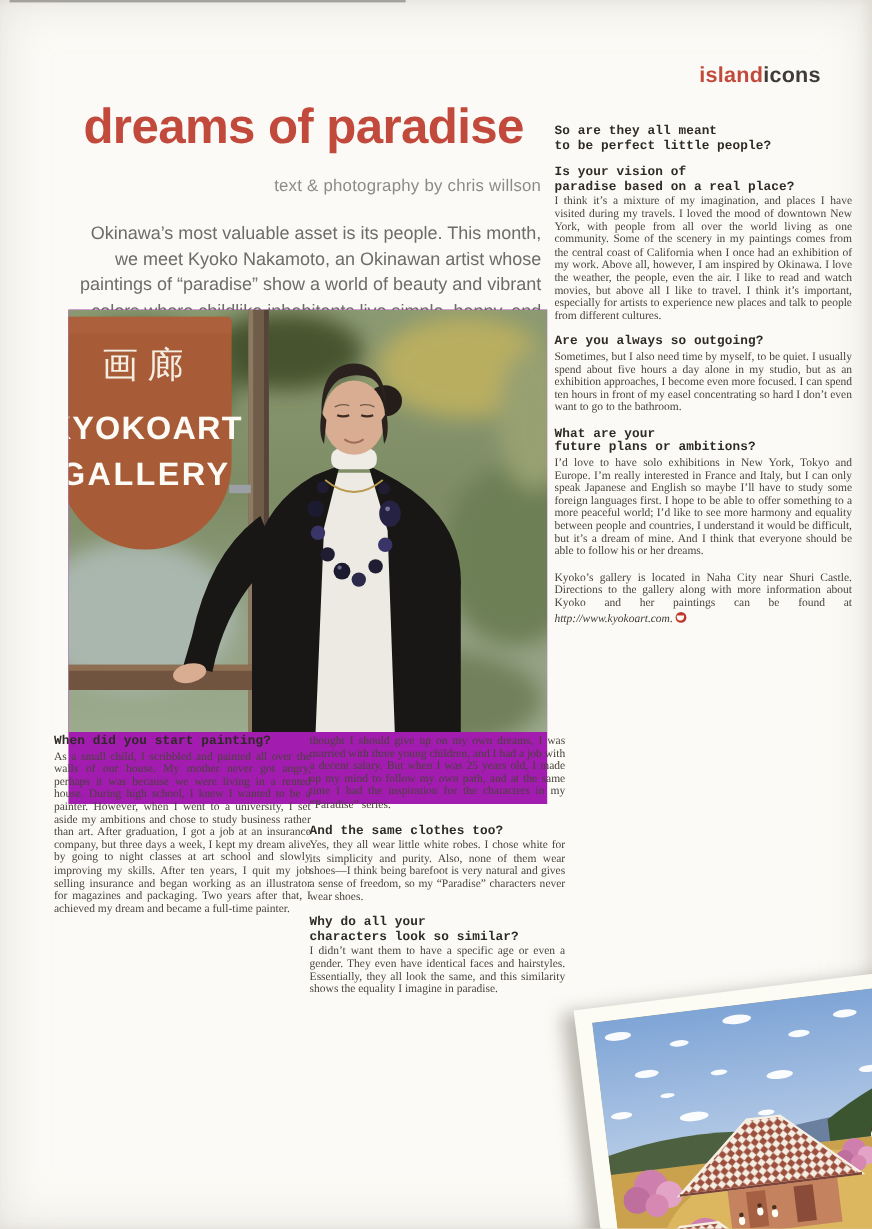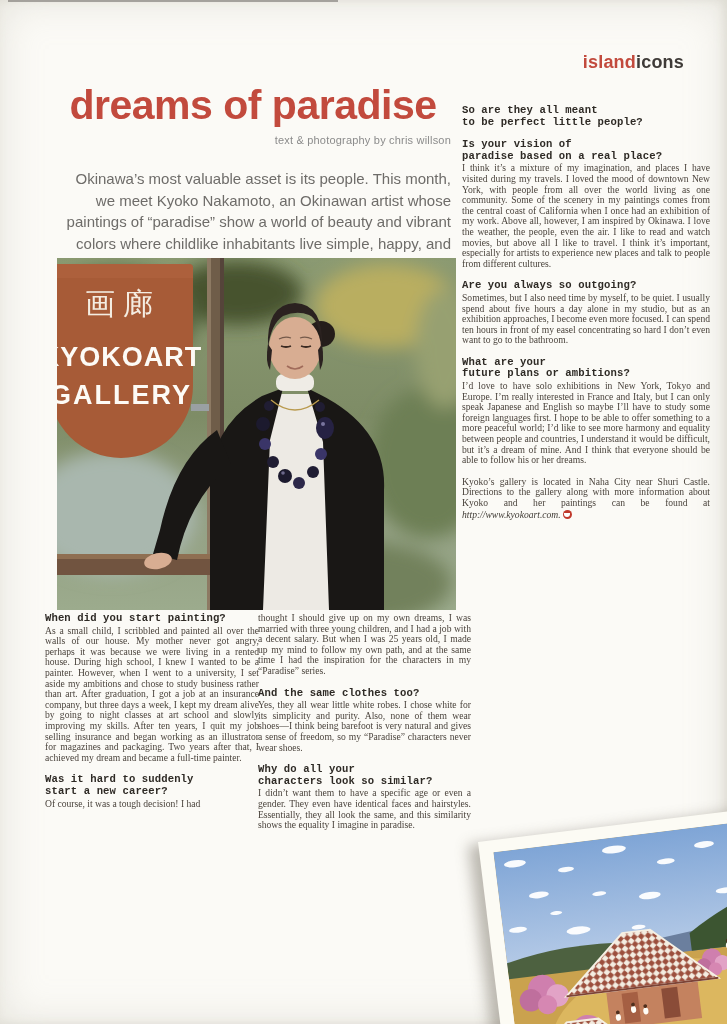--- a/index.html
+++ b/index.html
@@ -31,35 +31,35 @@
     position:absolute;left:55px;top:84px;width:396px;
     text-align:right;
   }
   .title{
     margin:0;
     font-family:"Liberation Sans", sans-serif;
     font-weight:bold;font-size:41px;line-height:1.05;
     color:#c24a3d;letter-spacing:-.5px;text-align:center;
   }
   .byline{
-    margin-top:7px;
+    margin-top:19px;
     font-family:"Liberation Sans", sans-serif;
-    font-size:11px;color:#8b8b8b;letter-spacing:.2px;
+    font-size:14px;color:#8b8b8b;letter-spacing:.2px;
   }
   .intro{
     margin-top:22px;
     font-family:"Liberation Sans", sans-serif;
     font-size:15px;line-height:21.5px;color:#6e6c69;
     text-align:right;
   }
 
   
   .photo{
-    position:absolute;left:57px;top:258px;width:399px;height:352px;
-    overflow:hidden;background:#a16207;
+    position:absolute;left:57px;top:258px;width:399px;height:412px;
+    overflow:hidden;background:#a21caf;
   }
   .photo svg{display:block;}
 
   
   .col{position:absolute;font-size:9.6px;line-height:10.6px;color:#4a433c;}
   .col p{margin:0;text-align:justify;}
   .col h3{
     margin:0 0 1px 0;
     font-size:10.6px;line-height:11.6px;color:#2e2a25;
     white-space:pre-line;letter-spacing:.1px;font-family:Liberation Mono, monospace;
@@ -189,25 +189,20 @@
         </g>
       </g>
     </svg>
   </div>
 
   <div class="col col-left">
     <div class="block">
       <h3>When did you start painting?</h3>
       <p>As a small child, I scribbled and painted all over the walls of our house. My mother never got angry, perhaps it was because we were living in a rented house. During high school, I knew I wanted to be a painter. However, when I went to a university, I set aside my ambitions and chose to study business rather than art. After graduation, I got a job at an insurance company, but three days a week, I kept my dream alive by going to night classes at art school and slowly improving my skills. After ten years, I quit my job selling insurance and began working as an illustrator for magazines and packaging. Two years after that, I achieved my dream and became a full-time painter.</p>
     </div>
-    <div class="block">
-      <h3>Was it hard to suddenly
-start a new career?</h3>
-      <p>Of course, it was a tough decision! I had</p>
-    </div>
   </div>
 
   <div class="col col-mid">
     <div class="block">
       <p>thought I should give up on my own dreams, I was married with three young children, and I had a job with a decent salary. But when I was 25 years old, I made up my mind to follow my own path, and at the same time I had the inspiration for the characters in my “Paradise” series.</p>
     </div>
     <div class="block">
       <h3>And the same clothes too?</h3>
       <p>Yes, they all wear little white robes. I chose white for its simplicity and purity. Also, none of them wear shoes—I think being barefoot is very natural and gives a sense of freedom, so my “Paradise” characters never wear shoes.</p>
     </div>

